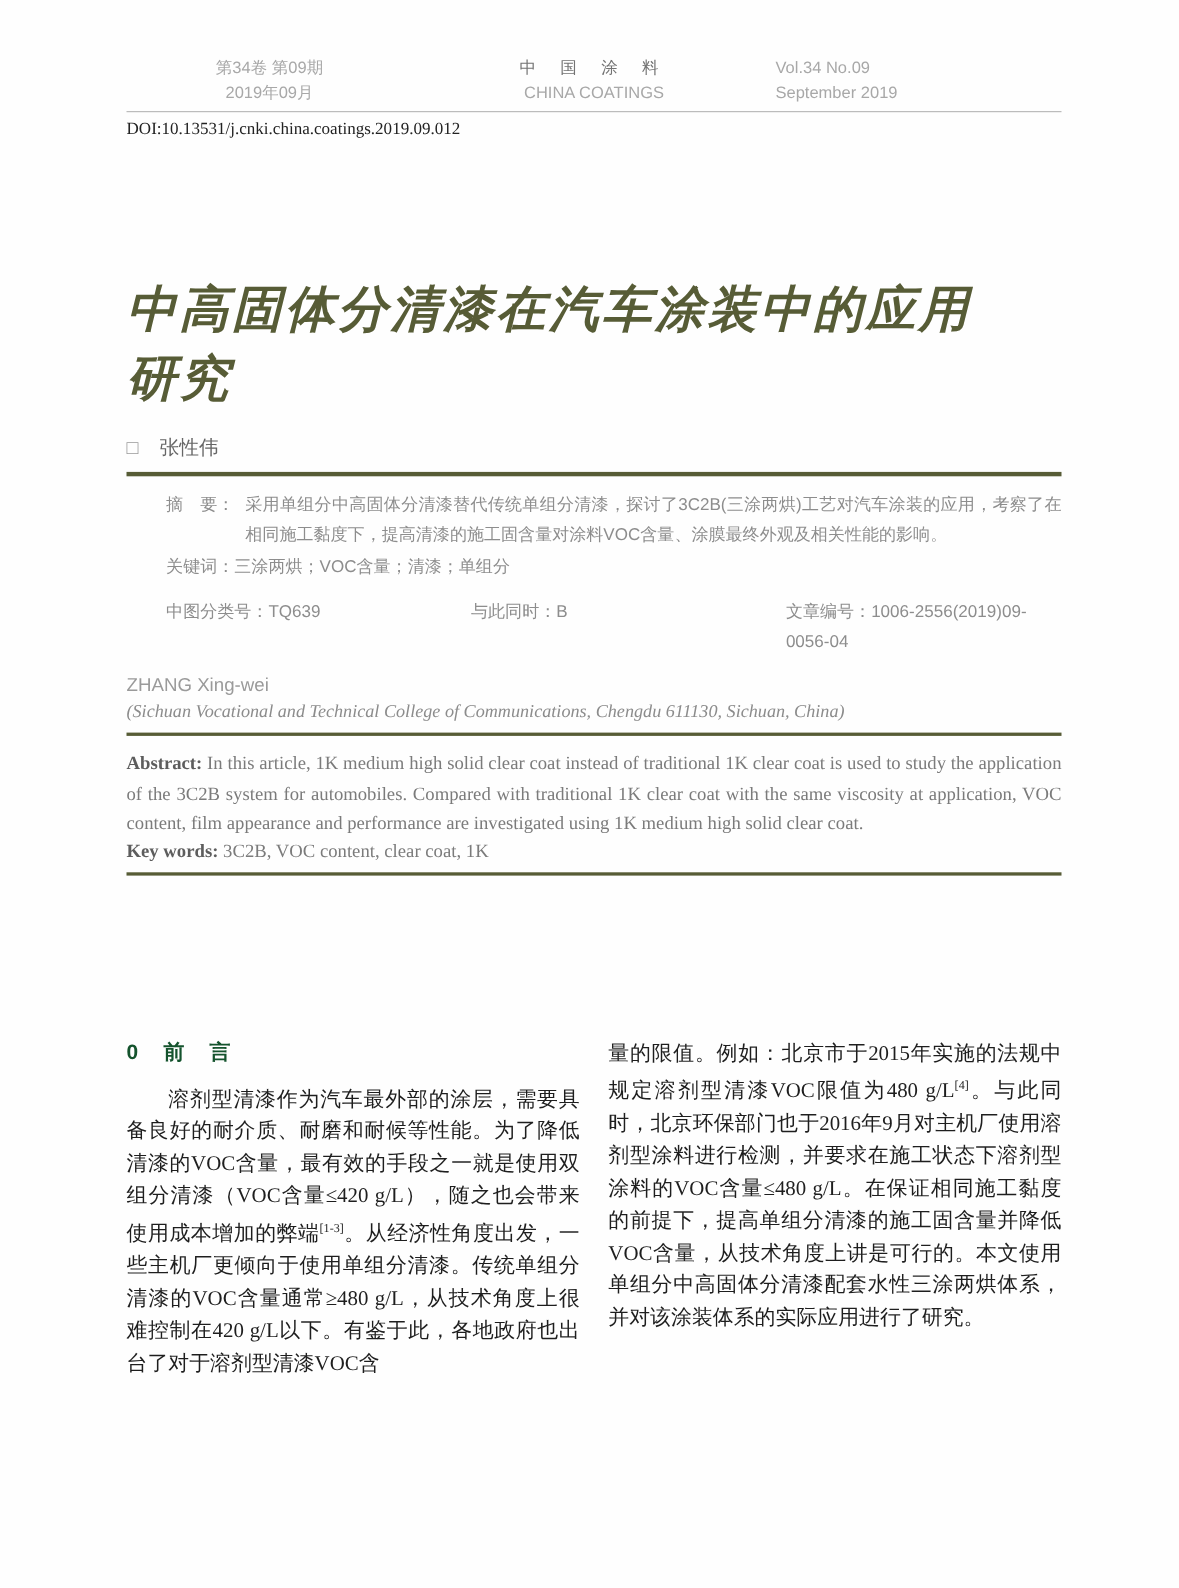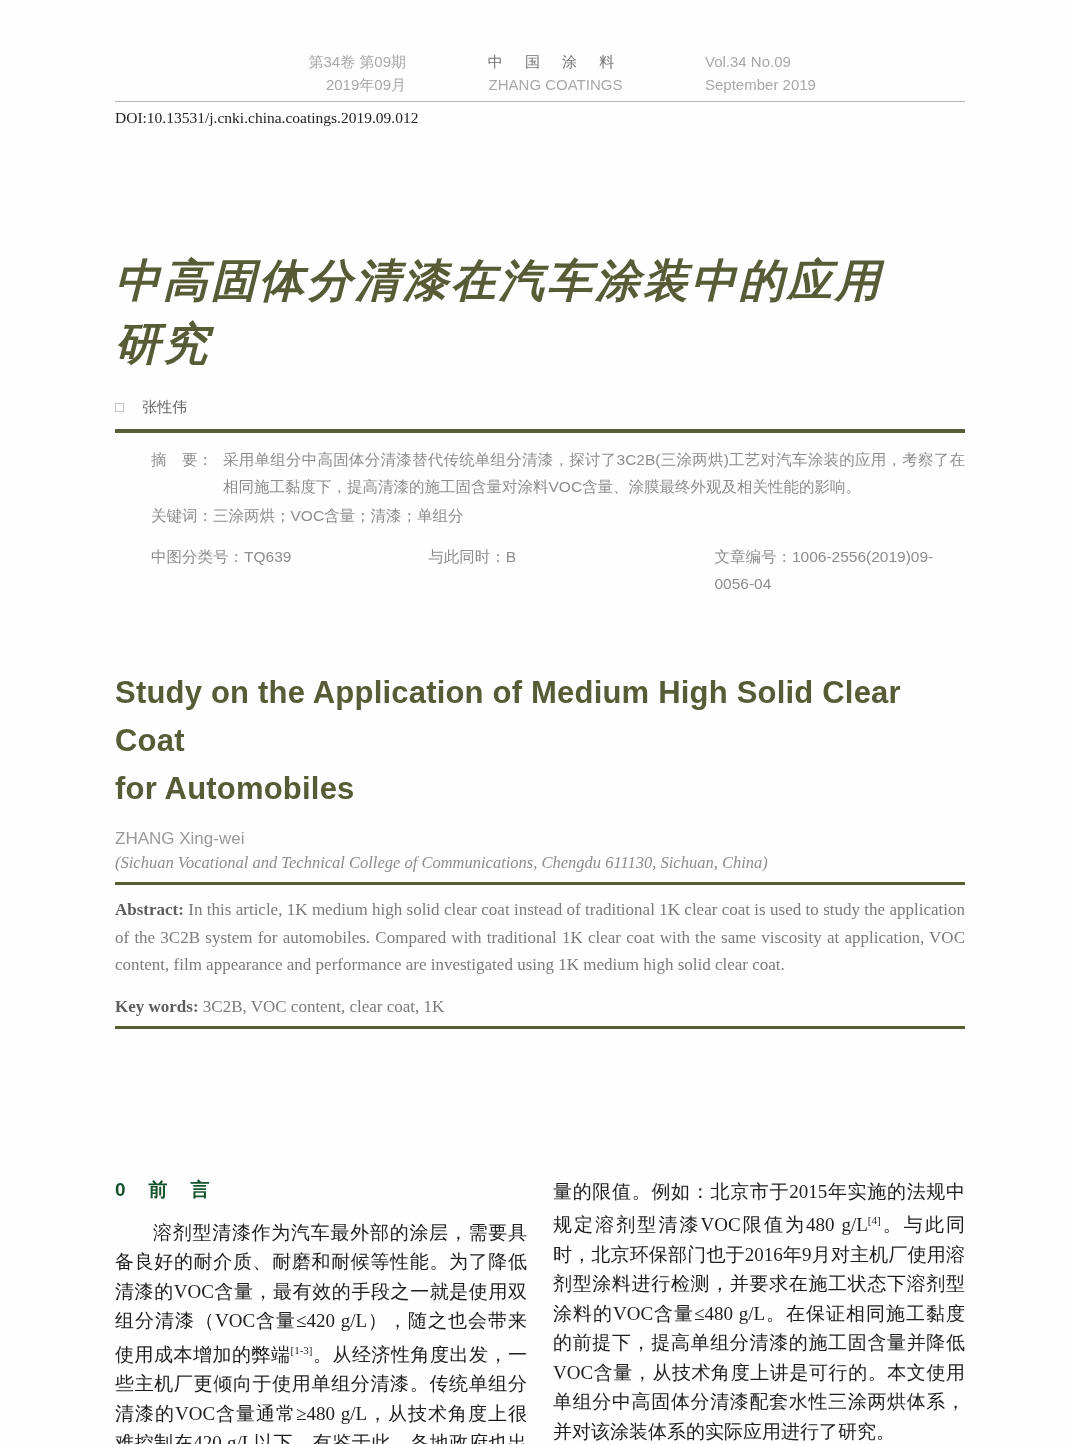--- a/index.html
+++ b/index.html
@@ -6,30 +6,30 @@
   html,body { background:#ffffff; }
   .page {
     position:relative; width:1072px; height:1444px; margin:0 auto;
     background:#fefefe; overflow:hidden;
     font-family:"Liberation Sans", sans-serif;
   }
   .content { padding:50px 107px 0 115px; width:1072px; }
 
   
   .journal-header { display:flex; justify-content:space-between; color:#a8a8a8; font-size:15px; line-height:23px; }
-  .jh-left { text-align:right; width:260px;margin-left:31px; }
+  .jh-left { text-align:center; width:260px; }
   .jh-center { text-align:center; flex:1; }
   .jh-center .cn { letter-spacing:9px; color:#737373; }
   .jh-right { text-align:left; width:260px; }
   .header-rule { border:none; border-top:1px solid #b5b5b5; margin-top:5px; }
   .doi { font-family:"Liberation Serif", serif; color:#222; font-size:15.5px; margin-top:7px; }
 
   
   .title-cn { margin-top:122px; color:#575c36; font-weight:bold; font-size:45px; line-height:63px; letter-spacing:3px;font-style:italic; }
-  .author-block { margin-top:20px; color:#666; font-size:15px; line-height:24px; }
+  .author-block { margin-top:20px; color:#666; font-size:18px; line-height:24px; }
   .author-row .marker { color:#9a9a9a; margin-right:14px; }
   .affil-cn { padding-left:33px; color:#6f6f6f; }
   .rule-accent-thick { border:none; border-top:4px solid #575c36; margin-top:10px; }
 
   
   .abstract-cn { margin-top:13px; padding-left:36px; color:#8d8d8d; font-size:15.5px; line-height:27px; }
   .abs-row { display:flex; }
   .abs-label { flex:0 0 72px; white-space:nowrap; }
   .abs-text { flex:1; text-align:justify; }
   .kw-row { margin-top:2px; }
@@ -37,21 +37,21 @@
   .class-row .seg1 { width:305px; }
   .class-row .seg2 { width:315px; }
 
   
   .title-en { margin-top:72px; color:#575c36; font-weight:bold; font-size:31px; line-height:48px; letter-spacing:0.2px; }
   .author-en { margin-top:16px; color:#9a9a9a; font-size:17px; }
   .affil-en { margin-top:4px; color:#8c8c8c; font-size:16.5px; font-style:italic; font-family:"Liberation Serif", serif; }
   .rule-accent-med { border:none; border-top:3px solid #575c36; margin-top:9px; }
   .abstract-en { margin-top:11px; color:#7b7b7b; font-size:17px; line-height:27.5px; font-family:"Liberation Serif", serif; text-align:justify; }
   .abstract-en b, .kw-en b { color:#5d5d5d; }
-  .kw-en { margin-top:18px; color:#7b7b7b; font-size:17px; font-family:"Liberation Serif", serif; }
+  .kw-en { margin-top:1px; color:#7b7b7b; font-size:17px; font-family:"Liberation Serif", serif; }
 
   
   .body-cols { margin-top:148px; display:flex; gap:26px; }
   .col { width:412px; }
   .sec-heading { color:#14532d; font-weight:bold; font-size:19px; letter-spacing:2px; margin-bottom:15px; }
   .para { font-size:19px; line-height:29.5px; color:#1e1e1e; text-align:justify;
           font-family:"Liberation Serif", serif; }
   .para.indent { text-indent:2em; }
   sup.ref { font-size:11px; }
 </style>
@@ -61,21 +61,21 @@
 <div class="page">
   <div class="content">
 
     <div class="journal-header">
       <div class="jh-left">
         <div>第34卷 第09期</div>
         <div>2019年09月</div>
       </div>
       <div class="jh-center">
         <div class="cn">中 国 涂 料</div>
-        <div>ZHANG COATINGS</div>
+        <div>CHINA COATINGS</div>
       </div>
       <div class="jh-right">
         <div>Vol.34 No.09</div>
         <div>September 2019</div>
       </div>
     </div>
     <hr class="header-rule">
     <div class="doi">DOI:10.13531/j.cnki.china.coatings.2019.09.012</div>
 
     <div class="title-cn">
@@ -99,24 +99,20 @@
       <div class="kw-row">
         <span>关键词：</span><span>三涂两烘；VOC含量；清漆；单组分</span>
       </div>
       <div class="class-row">
         <span class="seg1">中图分类号：TQ639</span>
         <span class="seg2">与此同时：B</span>
         <span class="seg3">文章编号：1006-2556(2019)09-0056-04</span>
       </div>
     </div>
 
-    <div class="title-en">
-      <div>Study on the Application of Medium High Solid Clear Coat</div>
-      <div>for Automobiles</div>
-    </div>
     <div class="author-en">ZHANG Xing-wei</div>
     <div class="affil-en">(Sichuan Vocational and Technical College of Communications, Chengdu 611130, Sichuan, China)</div>
     <hr class="rule-accent-med">
 
     <div class="abstract-en">
       <b>Abstract:</b><span> In this article, 1K medium high solid clear coat instead of traditional 1K clear coat is used to study the application of the 3C2B system for automobiles. Compared with traditional 1K clear coat with the same viscosity at application, VOC content, film appearance and performance are investigated using 1K medium high solid clear coat.</span>
     </div>
     <div class="kw-en">
       <b>Key words:</b><span> 3C2B, VOC content, clear coat, 1K</span>
     </div>

